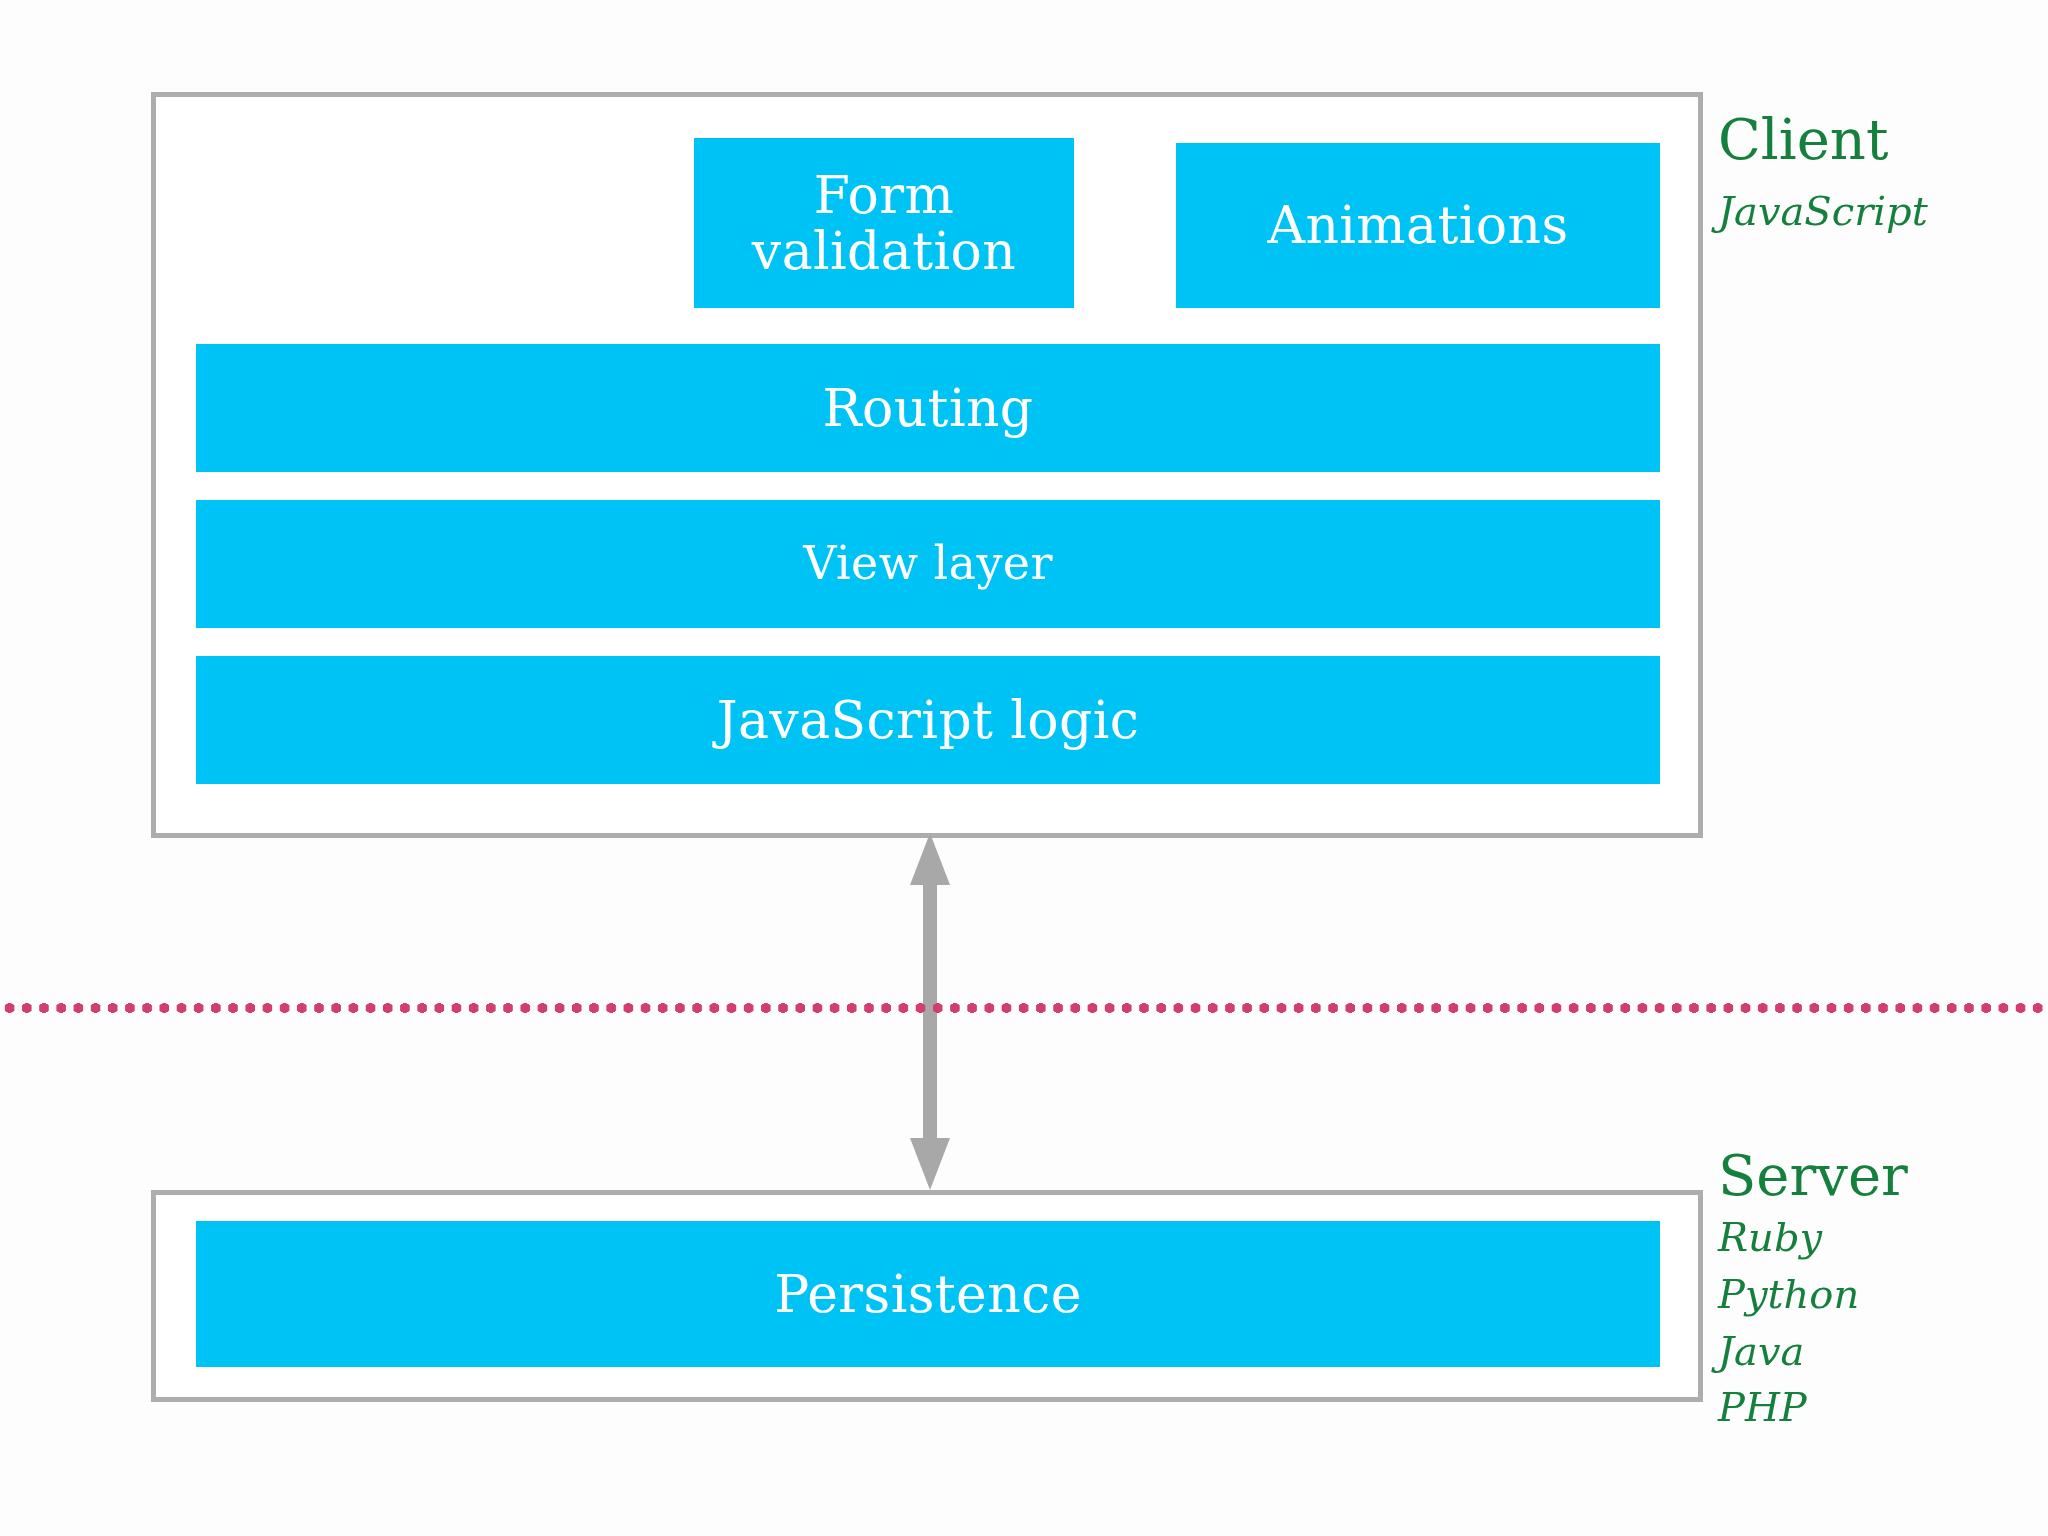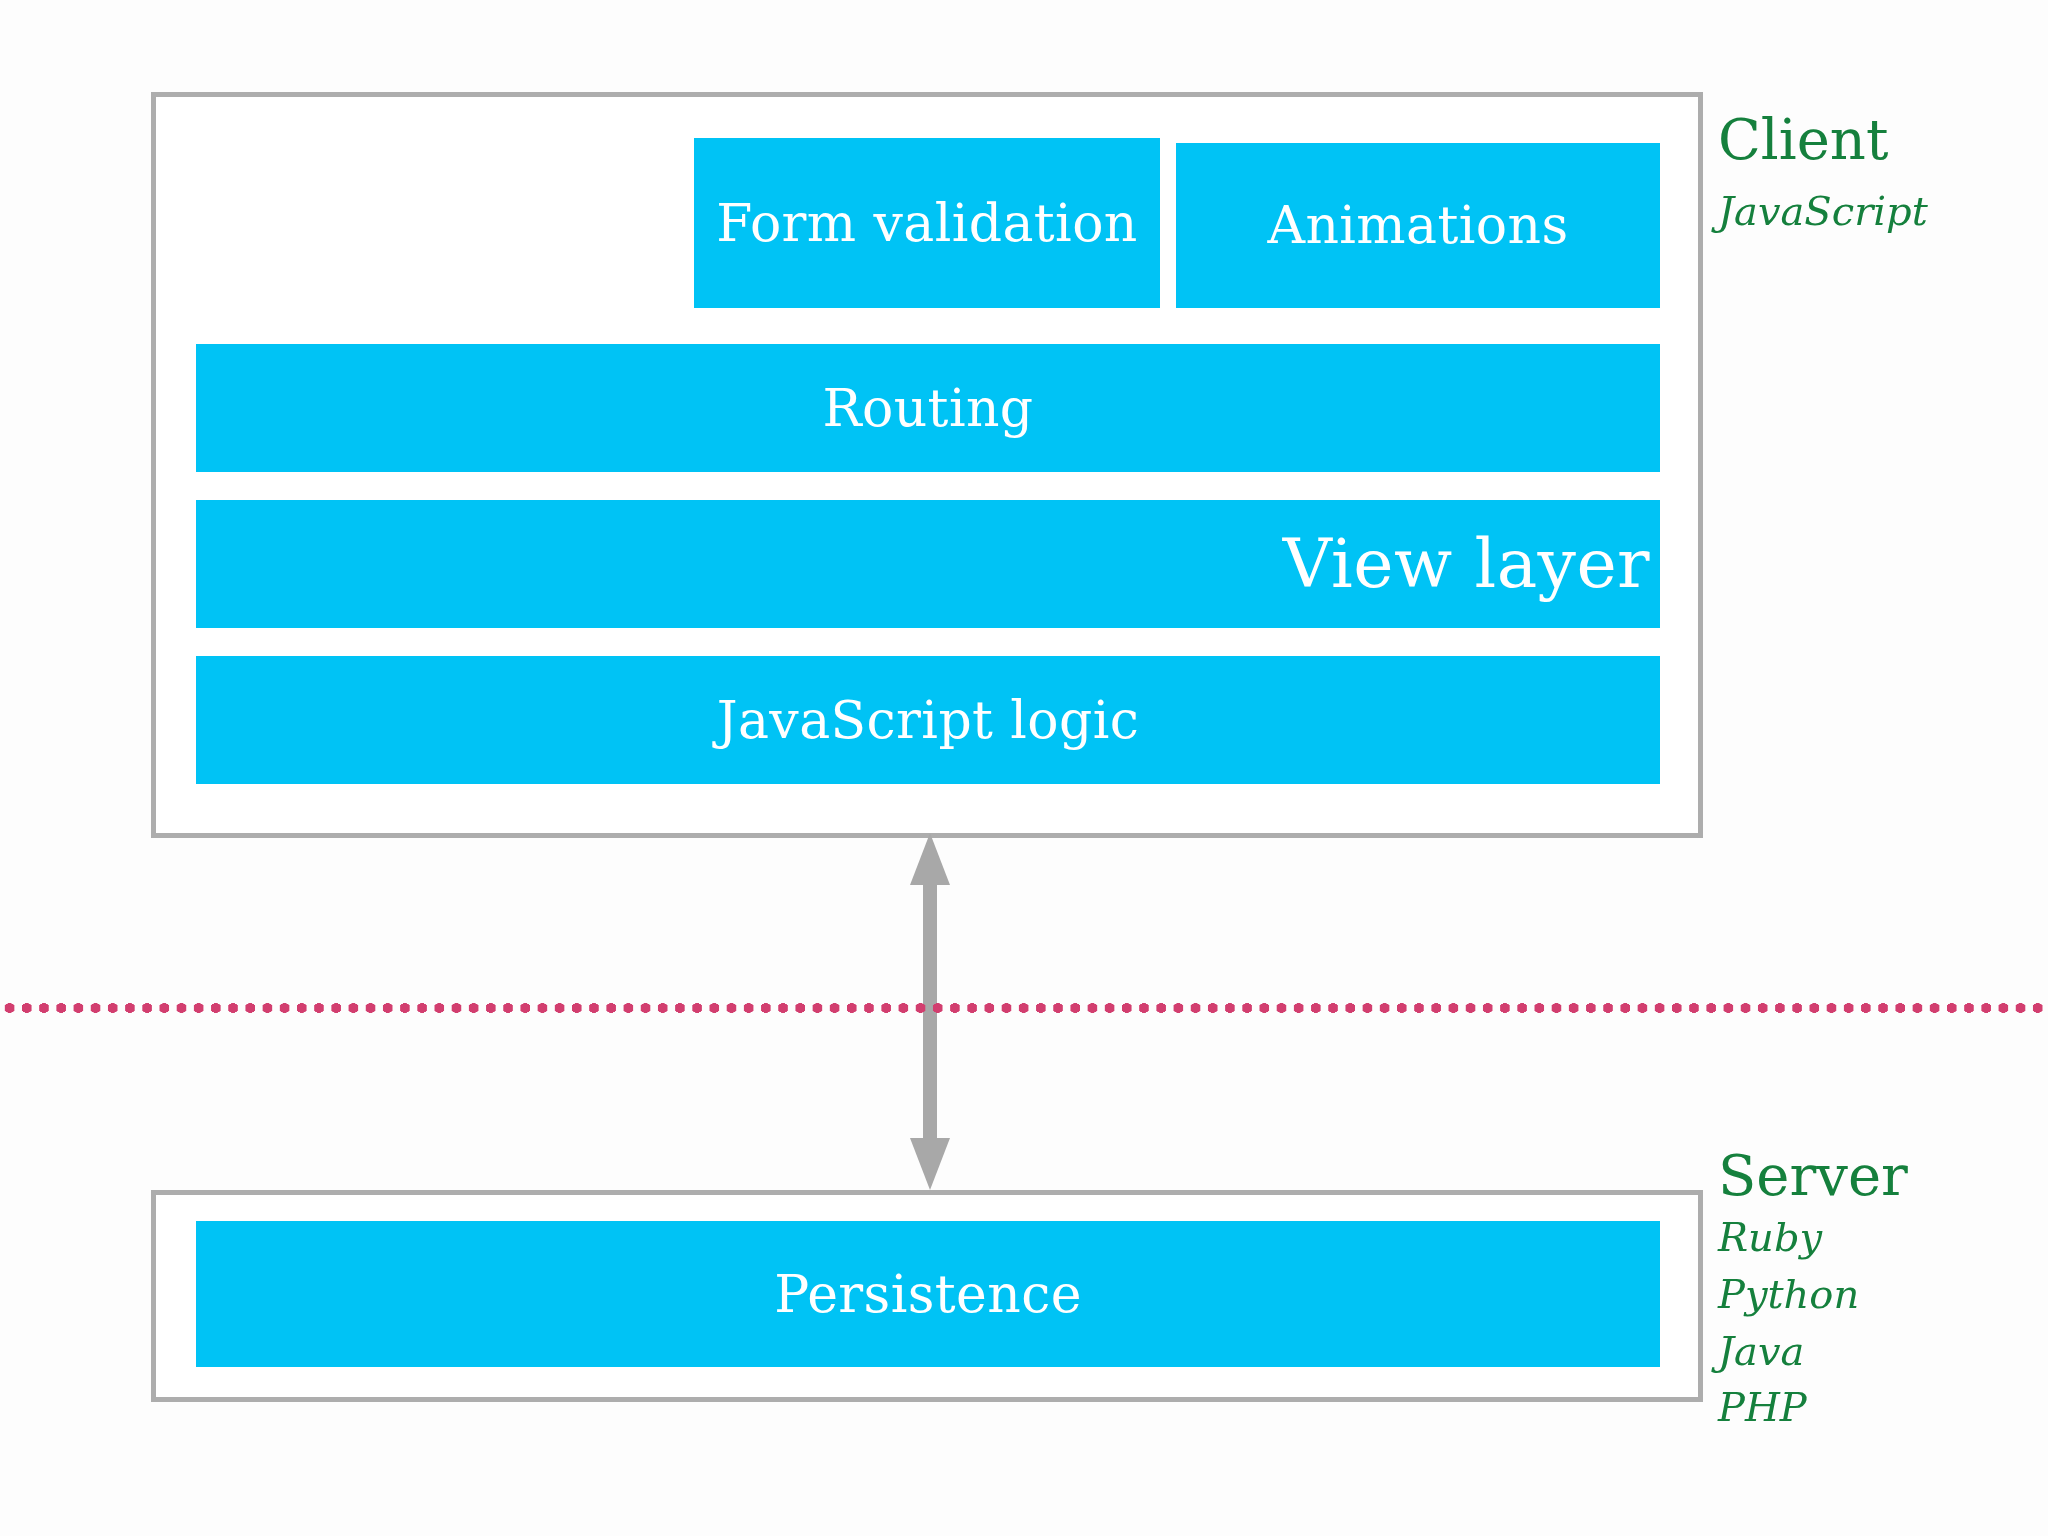--- a/index.html
+++ b/index.html
@@ -65,21 +65,21 @@
   #bar-dom {
     left: 196px;
     top: 138px;
     width: 486px;
     height: 170px;
     font-size: 52px;
   }
   #bar-form {
     left: 694px;
     top: 138px;
-    width: 466px;
+    width: 380px;
     height: 170px;
     font-size: 52px;
   }
   #bar-animations {
     left: 1176px;
     top: 143px;
     width: 484px;
     height: 165px;
     font-size: 52px;
   }
@@ -90,22 +90,21 @@
     top: 344px;
     width: 1464px;
     height: 128px;
     font-size: 52px;
   }
   #bar-view {
     left: 196px;
     top: 500px;
     width: 1464px;
     height: 128px;
-    font-size: 68px;
-    justify-content: flex-end;
+    font-size: 46px;
   }
   #bar-applogic {
     left: 196px;
     top: 656px;
     width: 1464px;
     height: 128px;
     font-size: 52px;
   }
   #bar-persistence {
     left: 196px;

